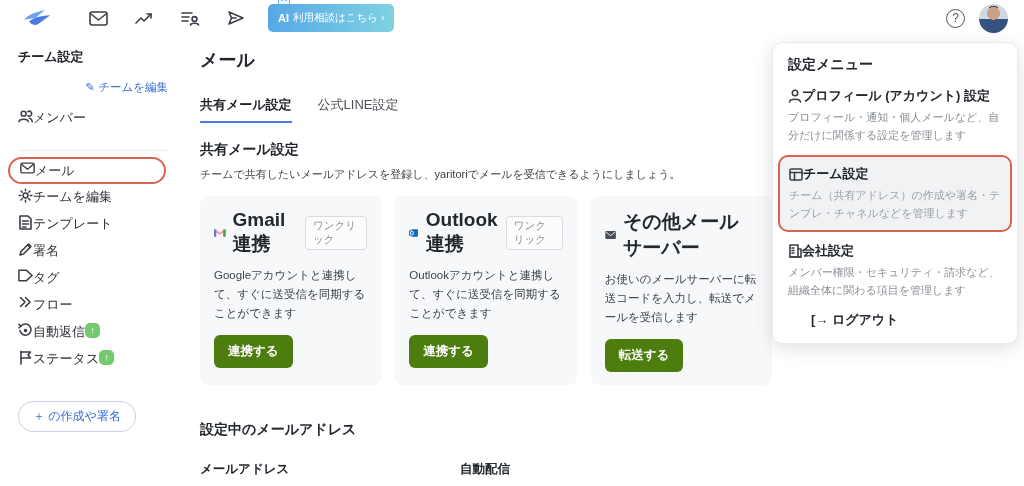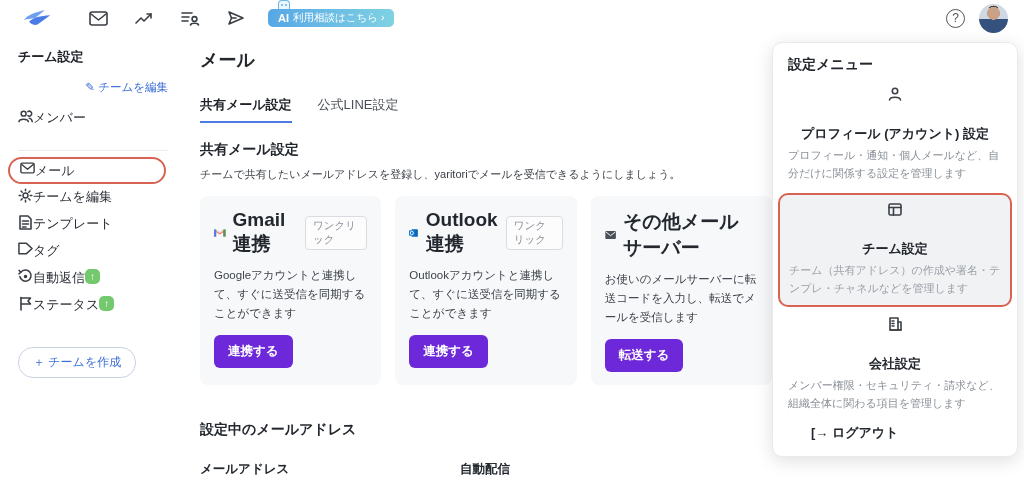--- a/index.html
+++ b/index.html
@@ -5,21 +5,21 @@
   * { box-sizing: border-box; margin: 0; padding: 0; }
   html,body { width:1024px; height:486px; background:#fff; overflow:hidden;
     font-family:"Liberation Sans","DejaVu Sans",sans-serif; color:#23272e; }
 
   
   .topbar { position:absolute; left:0; top:0; width:1024px; height:36px;
     display:flex; align-items:center; background:#fff; }
   .logo { margin-left:22px; width:30px; height:22px; }
   .nav-icons { display:flex; align-items:center; gap:26px; margin-left:36px; }
   .nav-icon { width:20px; height:20px; display:flex; align-items:center; justify-content:center; cursor:pointer; }
-  .ai-badge { position:relative; margin-left:22px; height:18px; padding:0 10px;
+  .ai-badge { position:relative; margin-left:22px; height:28px; padding:0 10px;
     border-radius:5px; background:linear-gradient(90deg,#57a7e6,#7fd2e2);
     color:#fff; font-size:10.5px; display:flex; align-items:center; gap:4px; cursor:pointer; }
   .ai-badge .ai-bold { font-weight:bold; font-size:11px; }
   .ai-bot { position:absolute; top:-9px; left:10px; width:12px; height:9px;
     border:1.5px solid #6fb6e4; border-bottom:none; border-radius:4px 4px 0 0; background:#eaf6fd; }
   .ai-bot:before { content:""; position:absolute; left:2px; top:2.5px; width:2px; height:2px; border-radius:50%; background:#6fb6e4; }
   .ai-bot:after  { content:""; position:absolute; right:2px; top:2.5px; width:2px; height:2px; border-radius:50%; background:#6fb6e4; }
   .topbar-right { margin-left:auto; display:flex; align-items:center; gap:14px; margin-right:16px; }
   .help-circle { width:19px; height:19px; border:1.6px solid #555; border-radius:50%;
     display:flex; align-items:center; justify-content:center; font-size:12px; color:#555; cursor:pointer; }
@@ -55,41 +55,41 @@
   .tab.active { font-weight:bold; color:#1e2228; border-bottom:2.5px solid #4b7be5; }
   .section-title { font-size:14px; font-weight:bold; margin-top:18px; }
   .section-desc { font-size:11px; color:#3a3f46; margin-top:8px; }
   .cards { display:flex; gap:14px; margin-top:14px; }
   .card { flex:1; background:#f7f8fa; border-radius:8px; padding:13px 14px; }
   .card-head { display:flex; align-items:center; gap:7px; }
   .card-title { font-size:19px; font-weight:bold; }
   .oneclick { margin-left:auto; font-size:10.5px; color:#8b9097; border:1px solid #d9dde2;
     background:#fcfcfd; border-radius:4px; padding:2px 7px; }
   .card-desc { font-size:11.5px; color:#3e434b; line-height:1.65; margin-top:9px; }
-  .card-btn { margin-top:12px; background:#6d28d9; color:#fff; border:none; border-radius:6px;
+  .card-btn { margin-top:12px; background:#4d7c0f; color:#fff; border:none; border-radius:6px;
     padding:8px 14px; font-size:12.5px; font-weight:bold; cursor:pointer; }
   .addr-title { font-size:14px; font-weight:bold; margin-top:36px; }
   .addr-table { margin-top:16px; }
   .addr-row { display:flex; align-items:center; padding:13px 0; font-size:13px; }
   .addr-row + .addr-row { border-top:1px solid #eceef0; }
   .addr-head { font-size:12.5px; font-weight:bold; padding:6px 0 10px; }
   .col-email { width:260px; }
   .col-status { width:82px; display:flex; align-items:center; gap:7px; font-size:12.5px; color:#3a3f46; }
   .dot { width:7px; height:7px; border-radius:50%; }
   .dot.off { background:#c8ccd2; }
   .col-server { width:185px; display:flex; align-items:center; gap:7px; font-size:12.5px; color:#70757d; }
   .col-detail { margin-left:auto; color:#3c6fd6; font-size:12.5px; cursor:pointer; }
 
   
   .menu-panel { position:absolute; left:772px; top:42px; width:246px; background:#fff;
     border:1px solid #e8eaed; border-radius:10px; padding:13px 15px 14px;
     box-shadow:0 4px 18px rgba(0,0,0,.13); }
   .menu-title { font-size:14px; font-weight:bold; margin-bottom:13px; }
   .menu-item { cursor:pointer; }
-  .menu-item-head { display:flex; align-items:center; gap:24px; font-size:13px; font-weight:bold; color:#23272e;flex-direction:column; }
+  .menu-item-head { display:flex; align-items:center; gap:0; font-size:13px; font-weight:bold; color:#23272e; }
   .menu-item-desc { font-size:11px; color:#8a9097; line-height:1.6; margin:4px 0 11px; }
   .menu-item-oval { background:#f1f2f4; border:2px solid #d96352; border-radius:10px;
     padding:8px 9px 0; margin:0 -10px 10px; }
   .menu-item-oval .menu-item-desc { color:#9a9fa6; margin-bottom:8px; }
   .logout { display:flex; align-items:center; gap:9px; font-size:13px; font-weight:bold; margin-top:4px; cursor:pointer;padding-left:23px; }
   svg.ic { stroke:#3a3f46; fill:none; stroke-width:1.6; stroke-linecap:round; stroke-linejoin:round; }
 </style>
 </head>
 <body>
 
@@ -165,44 +165,57 @@
       <span>チームを編集</span>
     </li>
     <li class="sb-item">
       <svg class="ic" width="13" height="15" viewBox="0 0 13 15">
           <path d="M1 1 H9 L12 4 V14 H1 Z"></path>
           <path d="M3.5 6 H9.5 M3.5 9 H9.5 M3.5 12 H7"></path>
         </svg>
       <span>テンプレート</span>
     </li>
     <li class="sb-item">
+      <svg class="ic" width="15" height="15" viewBox="0 0 15 15">
+          <path d="M2 13 L3 9.5 L10.5 2 L13 4.5 L5.5 12 Z"></path>
+          <path d="M9.5 3 L12 5.5"></path>
+        </svg>
+      <span>署名</span>
+    </li>
+    <li class="sb-item">
       <svg class="ic" width="15" height="13" viewBox="0 0 16 13">
           <path d="M1 1 H9 L15 6.5 L9 12 H1 Z"></path>
         </svg>
       <span>タグ</span>
+    </li>
+    <li class="sb-item">
+      <svg class="ic" width="14" height="12" viewBox="0 0 14 12">
+          <path d="M2 1.5 L6.5 6 L2 10.5 M7 1.5 L11.5 6 L7 10.5"></path>
+        </svg>
+      <span>フロー</span>
     </li>
     <li class="sb-item">
       <svg class="ic" width="15" height="15" viewBox="0 0 16 16">
           <path d="M3 3.5 A6 6 0 1 1 2 8"></path>
           <path d="M1.2 1.5 L3 3.5 L1 5.2"></path>
           <circle cx="8" cy="8" r="1.1" fill="#3a3f46"></circle>
         </svg>
       <span>自動返信</span>
       <span class="green-badge">↑</span>
     </li>
     <li class="sb-item">
       <svg class="ic" width="13" height="15" viewBox="0 0 13 15">
           <path d="M2 14 V1.5"></path>
           <path d="M2 2 H11.5 L9 5 L11.5 8 H2"></path>
         </svg>
       <span>ステータス</span>
       <span class="green-badge">↑</span>
     </li>
   </ul>
-  <button class="create-team">＋ チームを作成</button>
+  <button class="create-team">＋ の作成や署名</button>
 </div>
 
 <div class="main">
   <h1 class="page-title">メール</h1>
 
   <div class="tabs">
     <div class="tab active">共有メール設定</div>
     <div class="tab">公式LINE設定</div>
   </div>
 

